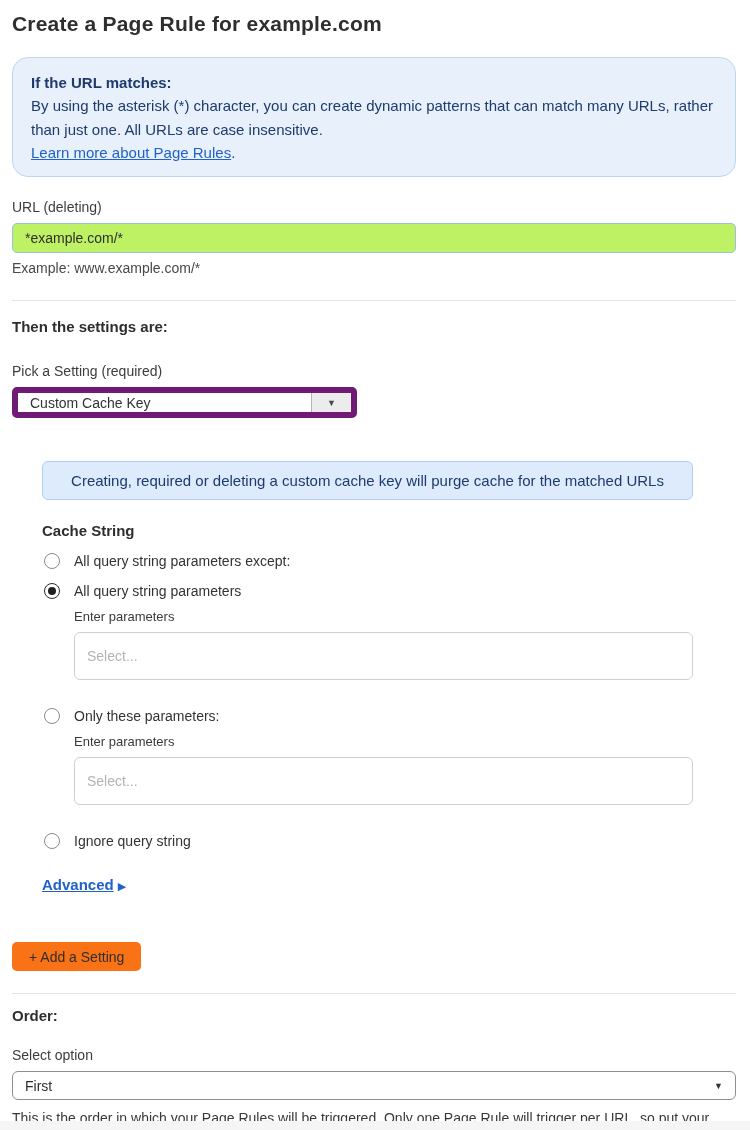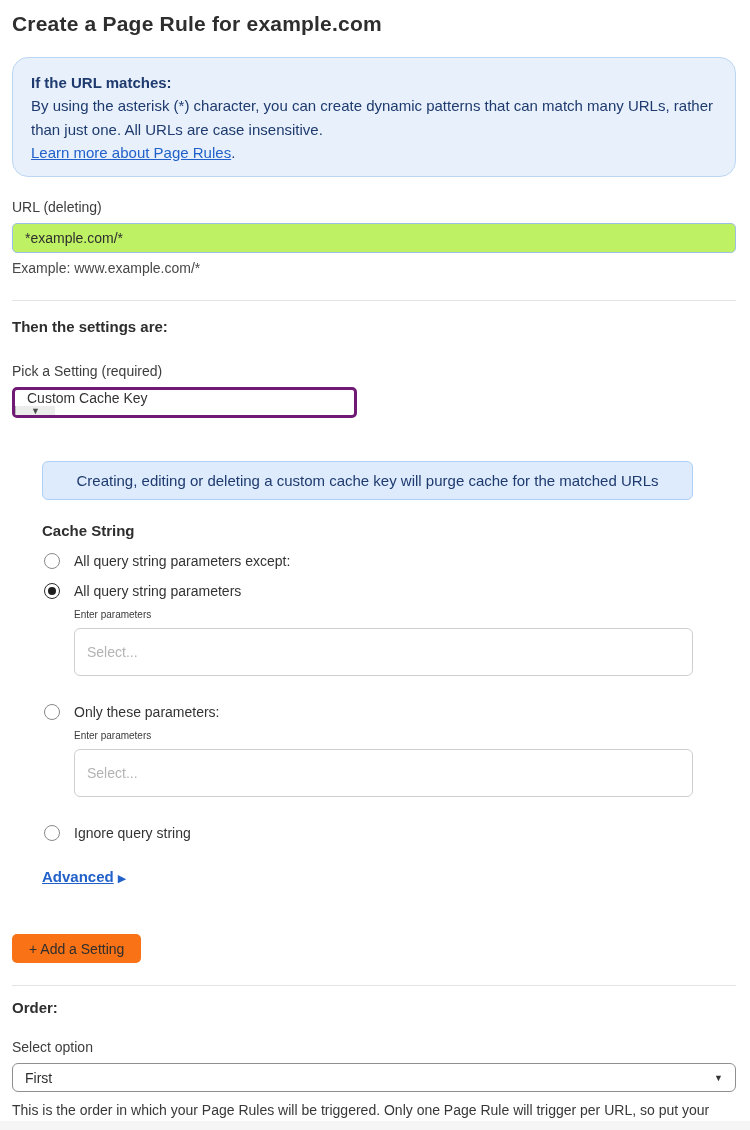--- a/index.html
+++ b/index.html
@@ -14,35 +14,35 @@
   .info-box a.link { color:#2161c9; text-decoration:underline; cursor:pointer; }
 
   .field-label { margin-top:22px; font-size:14px; color:#3d3d3d; }
   .url-input { margin-top:8px; width:100%; height:30px; background:#bef264; border:1px solid #9cbfe5; border-radius:5px; padding:0 12px; font-size:14px; color:#2e2e2e; font-family:inherit; }
   .example-text { margin-top:7px; font-size:14px; color:#484848; }
 
   .divider { border:none; border-top:1px solid #e4e4e4; margin-top:24px; }
 
   .section-heading { margin-top:17px; font-size:15px; font-weight:bold; color:#2e2e2e; }
 
-  .setting-select { margin-top:8px; width:345px; height:31px; border:3px solid #701a75; border-radius:5px; display:flex; align-items:stretch; overflow:hidden; background:#fff; cursor:pointer;flex-direction:column; }
+  .setting-select { margin-top:8px; width:345px; height:31px; border:6px solid #701a75; border-radius:5px; display:flex; align-items:stretch; overflow:hidden; background:#fff; cursor:pointer; }
   .setting-select .sel-value { flex:1; display:flex; align-items:center; padding:0 12px; font-size:14px; color:#333; }
   .setting-select .sel-caret { width:40px; background:#ececec; border-left:1px solid #b5b5b5; display:flex; align-items:center; justify-content:center; font-size:9px; color:#4a4a4a; }
 
   .notice-box { margin:43px 43px 0 30px; background:#ddebfc; border:1px solid #aecff6; border-radius:6px; padding:10px 16px; text-align:center; color:#1e3a6e; font-size:15px; }
 
   .qs-heading { margin:22px 0 0 30px; font-size:15px; font-weight:bold; color:#2e2e2e; }
 
   .radio-row { margin:14px 0 0 32px; display:flex; align-items:center; gap:14px; }
   .radio { width:16px; height:16px; border:1px solid #8a8a8a; border-radius:50%; background:#fff; flex:none; cursor:pointer; }
   .radio.checked { border-color:#2a2a2a; }
   .radio.checked::after { content:""; display:block; width:8px; height:8px; margin:3px; border-radius:50%; background:#1f1f1f; }
   .radio-label { font-size:14px; color:#333; }
 
-  .sub-label { margin:10px 0 0 62px; font-size:10px; color:#3a3a3a; }
+  .sub-label { margin:10px 0 0 62px; font-size:13px; color:#3a3a3a; }
   .param-input { margin:8px 0 0 62px; width:619px; height:48px; border:1px solid #cfcfcf; border-radius:6px; padding:0 12px; font-size:14px; color:#333; font-family:inherit; }
   .param-input::placeholder { color:#b3b3b3; }
   .gap-lg { margin-top:28px; }
 
   .advanced-row { margin:27px 0 0 30px; font-size:15px; }
   .advanced-row a { color:#2161c9; text-decoration:underline; font-weight:bold; cursor:pointer; }
   .advanced-row .adv-caret { color:#2161c9; font-size:11px; margin-left:4px; text-decoration:none; }
 
   .btn { display:inline-flex; align-items:center; justify-content:center; height:30px; border:none; border-radius:5px; font-size:14px; font-family:inherit; cursor:pointer; }
   .btn-gray { background:#f97316; color:#2e2e2e; }
@@ -76,21 +76,21 @@
   <hr class="divider">
 
   <div class="section-heading">Then the settings are:</div>
 
   <div class="field-label" style="margin-top:28px;">Pick a Setting (required)</div>
   <div class="setting-select">
     <div class="sel-value">Custom Cache Key</div>
     <div class="sel-caret">▼</div>
   </div>
 
-  <div class="notice-box">Creating, editing or deleting a custom cache key will purge cache for the matched URLs</div>
+  <div class="notice-box">Creating, required or deleting a custom cache key will purge cache for the matched URLs</div>
 
   <div class="qs-heading">Cache String</div>
 
   <div class="radio-row">
     <span class="radio"></span>
     <span class="radio-label">All query string parameters except:</span>
   </div>
 
   <div class="radio-row">
     <span class="radio checked"></span>

